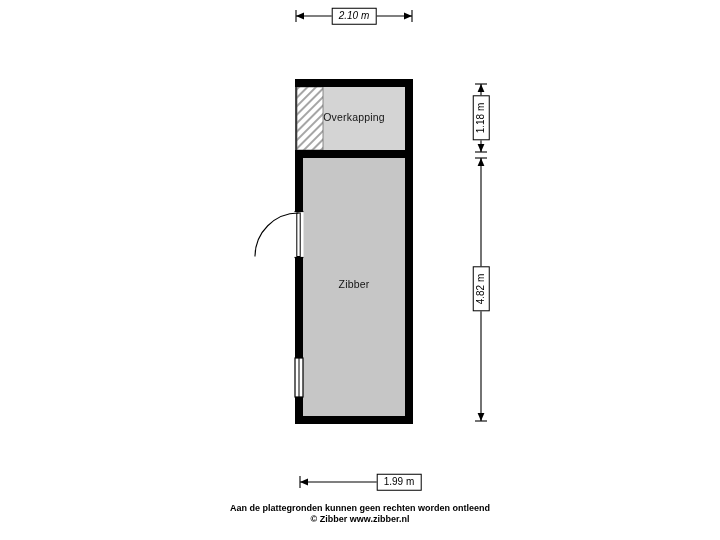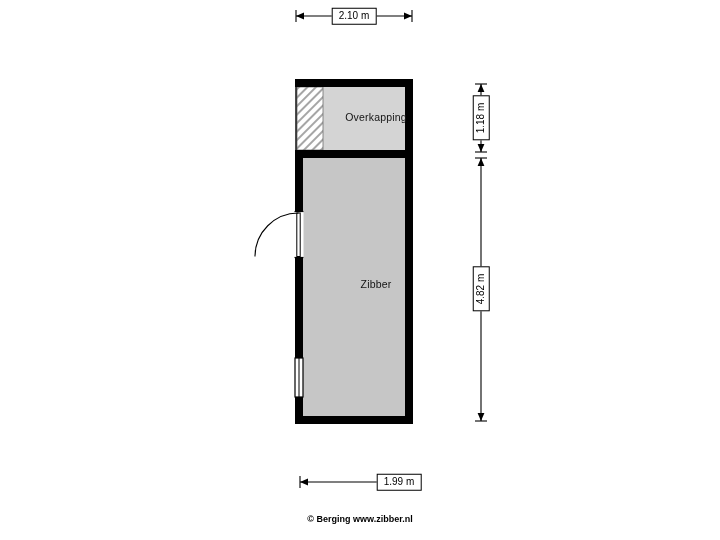--- a/index.html
+++ b/index.html
@@ -2,21 +2,21 @@
 <html><head>
 <meta charset="utf-8">
 <style>
   * { margin: 0; padding: 0; box-sizing: border-box; }
   html, body { width: 720px; height: 540px; }
   body { background: #ffffff; font-family: "Liberation Sans", sans-serif; }
   .canvas { position: relative; width: 720px; height: 540px; background: #ffffff; overflow: hidden; }
   .plan-svg { position: absolute; left: 0; top: 0; width: 720px; height: 540px; }
   .room-label {
     position: absolute; transform: translate(-50%, -50%);
-    font-size: 10.5px; color: #141414; white-space: nowrap; letter-spacing: 0.2px; margin-left: 22px;
+    font-size: 10.5px; color: #141414; white-space: nowrap; letter-spacing: 0.2px;
   }
   .dim-box {
     position: absolute; transform: translate(-50%, -50%);
     background: #ffffff; border: 1px solid #000000;
     padding: 1px 6px; font-size: 10px; line-height: 1.25;
     color: #000000; white-space: nowrap;
   }
   .dim-box.vert { transform: translate(-50%, -50%) rotate(-90deg); }
   .footer-line {
     position: absolute; left: 50%; transform: translateX(-50%);
@@ -89,20 +89,21 @@
       <polygon points="481,158 477.6,166 484.4,166"></polygon>
       <polygon points="481,421 477.6,413 484.4,413"></polygon>
       <polygon points="300,482 308,478.6 308,485.4"></polygon>
       <polygon points="412,482 404,478.6 404,485.4"></polygon>
     </g>
   </svg>
 
   <div class="room-label" style="left:354px; top:117px;">Overkapping</div>
   <div class="room-label" style="left:354px; top:284px;">Zibber</div>
 
-  <div class="dim-box" style="left:354px; top:16px;">2.10 m</div>
+  <div class="dim-box" style="left:354px; top:16px;font-style:italic;">2.10 m</div>
   <div class="dim-box vert" style="left:481px; top:118px;">1.18 m</div>
   <div class="dim-box vert" style="left:481px; top:289px;">4.82 m</div>
   <div class="dim-box" style="left:354px; top:482px;margin-left:45px;">1.99 m</div>
 
-  <div class="footer-line" style="top:514px;">© Berging www.zibber.nl</div>
+  <div class="footer-line" style="top:503px;">Aan de plattegronden kunnen geen rechten worden ontleend</div>
+  <div class="footer-line" style="top:514px;">© Zibber www.zibber.nl</div>
 
 </div>
 
 </body></html>

